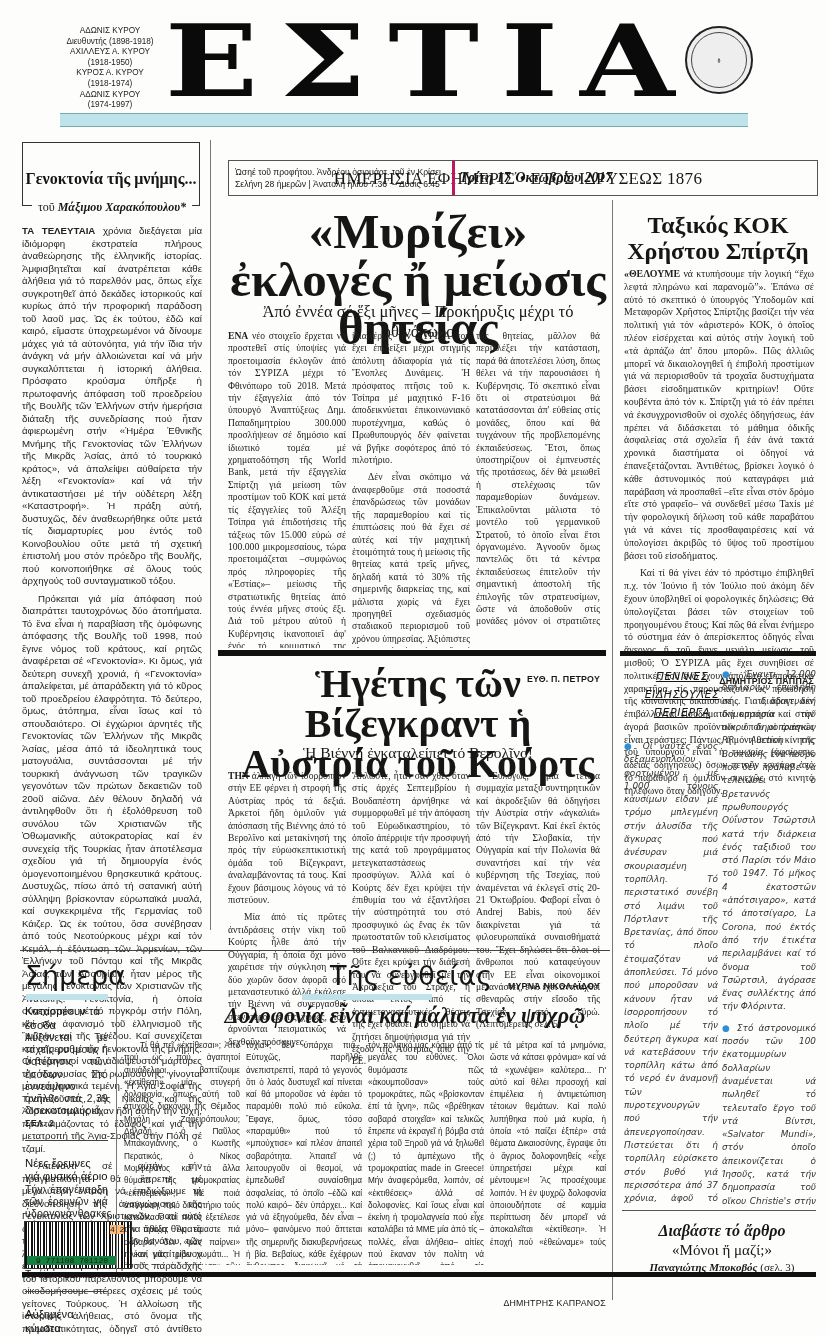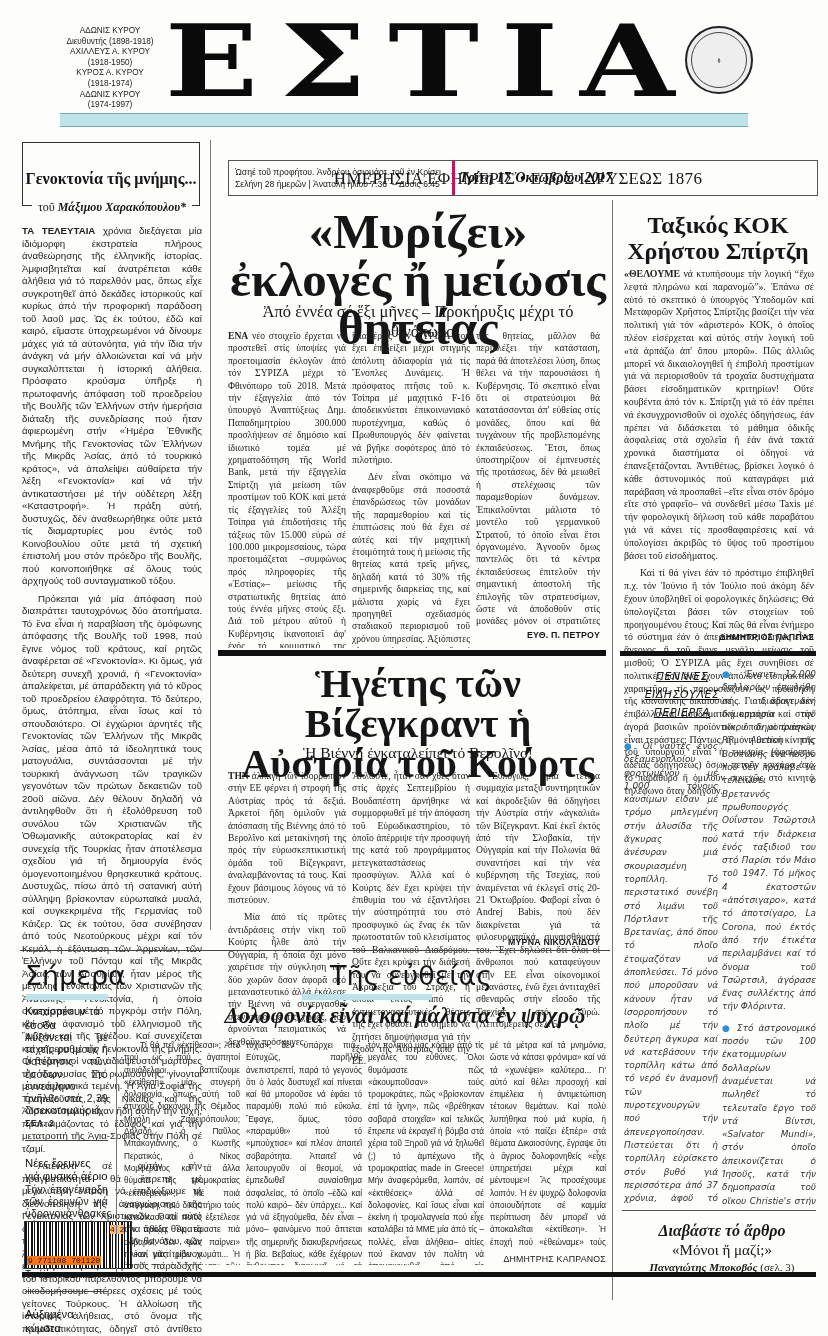--- a/index.html
+++ b/index.html
@@ -22,38 +22,38 @@
   .box-title h2 { font-size: 16px; line-height: 23px; margin-top: 24px; font-weight: bold; }
   .byline { left: 32px; top: 200px; width: 160px; background: #fdfdfb; text-align: center; font-size: 12px; }
   .byline b { font-style: italic; }
   .sans-body { font-family: "Liberation Sans", sans-serif; font-size: 10.3px; line-height: 13.1px; text-align: justify; color: #222; }
   .serif-body { font-family: "Liberation Serif", serif; font-size: 10.6px; line-height: 13.1px; text-align: justify; color: #222; }
   .ital-body { font-family: "DejaVu Sans", sans-serif; font-style: italic; font-size: 8.9px; line-height: 13.3px; text-align: justify; color: #333; }
   p.indent { text-indent: 16px; margin-top: 5px; }
   .headline-main { left: 228px; top: 208px; width: 380px; text-align: center; font-size: 49px; line-height: 48px; font-weight: bold; }
   .subhead-main { left: 228px; top: 302px; width: 380px; text-align: center; font-size: 16.5px; }
   .kok-title { left: 625px; top: 212px; width: 186px; text-align: center; font-size: 24px; line-height: 26px; font-weight: bold; }
-  .signature { font-family: "Liberation Sans", sans-serif; font-weight: bold; font-size: 8.8px; text-align: right; letter-spacing: 0.2px; }
+  .signature { font-family: "Liberation Sans", sans-serif; font-weight: bold; font-size: 8.8px; text-align: right; letter-spacing: 0.2px; margin-top: 44px; }
   .thickrule { height: 6px; background: #111; }
   .ped-title { left: 628px; top: 668px; width: 84px; font-family: "DejaVu Sans", sans-serif; font-style: italic; font-size: 11px; line-height: 18px; text-align: center; text-decoration: underline; text-transform: uppercase; letter-spacing: 0.5px; margin-left: 12px; }
   .bullet { color: #2f8fd6; font-style: normal; }
   .vizeg-title { left: 228px; top: 664px; width: 380px; text-align: center; font-size: 40px; line-height: 40px; font-weight: bold; }
   .vizeg-sub { left: 228px; top: 744px; width: 380px; text-align: center; font-size: 15.5px; }
   .simera-title { left: 25px; top: 960px; font-family: "DejaVu Sans", sans-serif; font-size: 27px; font-weight: normal; }
   .simera-bar { left: 26px; top: 994px; width: 82px; height: 6px; background: #bfe3ea; }
   .simera-item h4 { font-family: "Liberation Sans", sans-serif; font-size: 11.3px; line-height: 13.5px; font-weight: normal; color: #111; }
   .simera-item p { font-family: "Liberation Sans", sans-serif; font-size: 10.3px; line-height: 12.2px; text-align: justify; letter-spacing: 0.3px; color: #222; }
   .simera-item .sel { font-weight: bold; font-size: 9px; }
   .simera-item { border-bottom: 1px solid #444; padding-bottom: 10px; margin-bottom: 16px; }
   .tis-title { left: 330px; top: 960px; font-family: "DejaVu Sans", sans-serif; font-size: 27px; }
   .tis-bar { left: 302px; top: 994px; width: 130px; height: 6px; background: #bfe3ea; }
   .dolof-title { left: 195px; top: 1003px; width: 420px; text-align: center; font-style: italic; font-weight: bold; font-size: 22.5px; }
   .read-box { left: 628px; top: 1222px; width: 188px; text-align: center; }
   .barcode { left: 24px; top: 1221px; width: 108px; height: 48px; border: 1px solid #333; background: repeating-linear-gradient(90deg,#111 0,#111 2px,#fff 2px,#fff 3px,#111 3px,#111 4px,#fff 4px,#fff 6px); }
-  .barcode-num { left: 27px; top: 1256px; font-family: "Liberation Mono", monospace; font-size: 8px; background: #f97316; padding: 0 1px; }
+  .barcode-num { left: 27px; top: 1256px; font-family: "Liberation Mono", monospace; font-size: 8px; background: #15803d; padding: 0 9px; }
   .barcode-code { left: 110px; top: 1225px; font-family: "Liberation Mono", monospace; font-size: 8px; background: #fdba74; }
 </style>
 </head>
 <body>
 
 <div class="abs founders">
   <div>ΑΔΩΝΙΣ ΚΥΡΟΥ</div>
   <div>Διευθυντής (1898-1918)</div>
   <div>ΑΧΙΛΛΕΥΣ Α. ΚΥΡΟΥ</div>
   <div>(1918-1950)</div>

